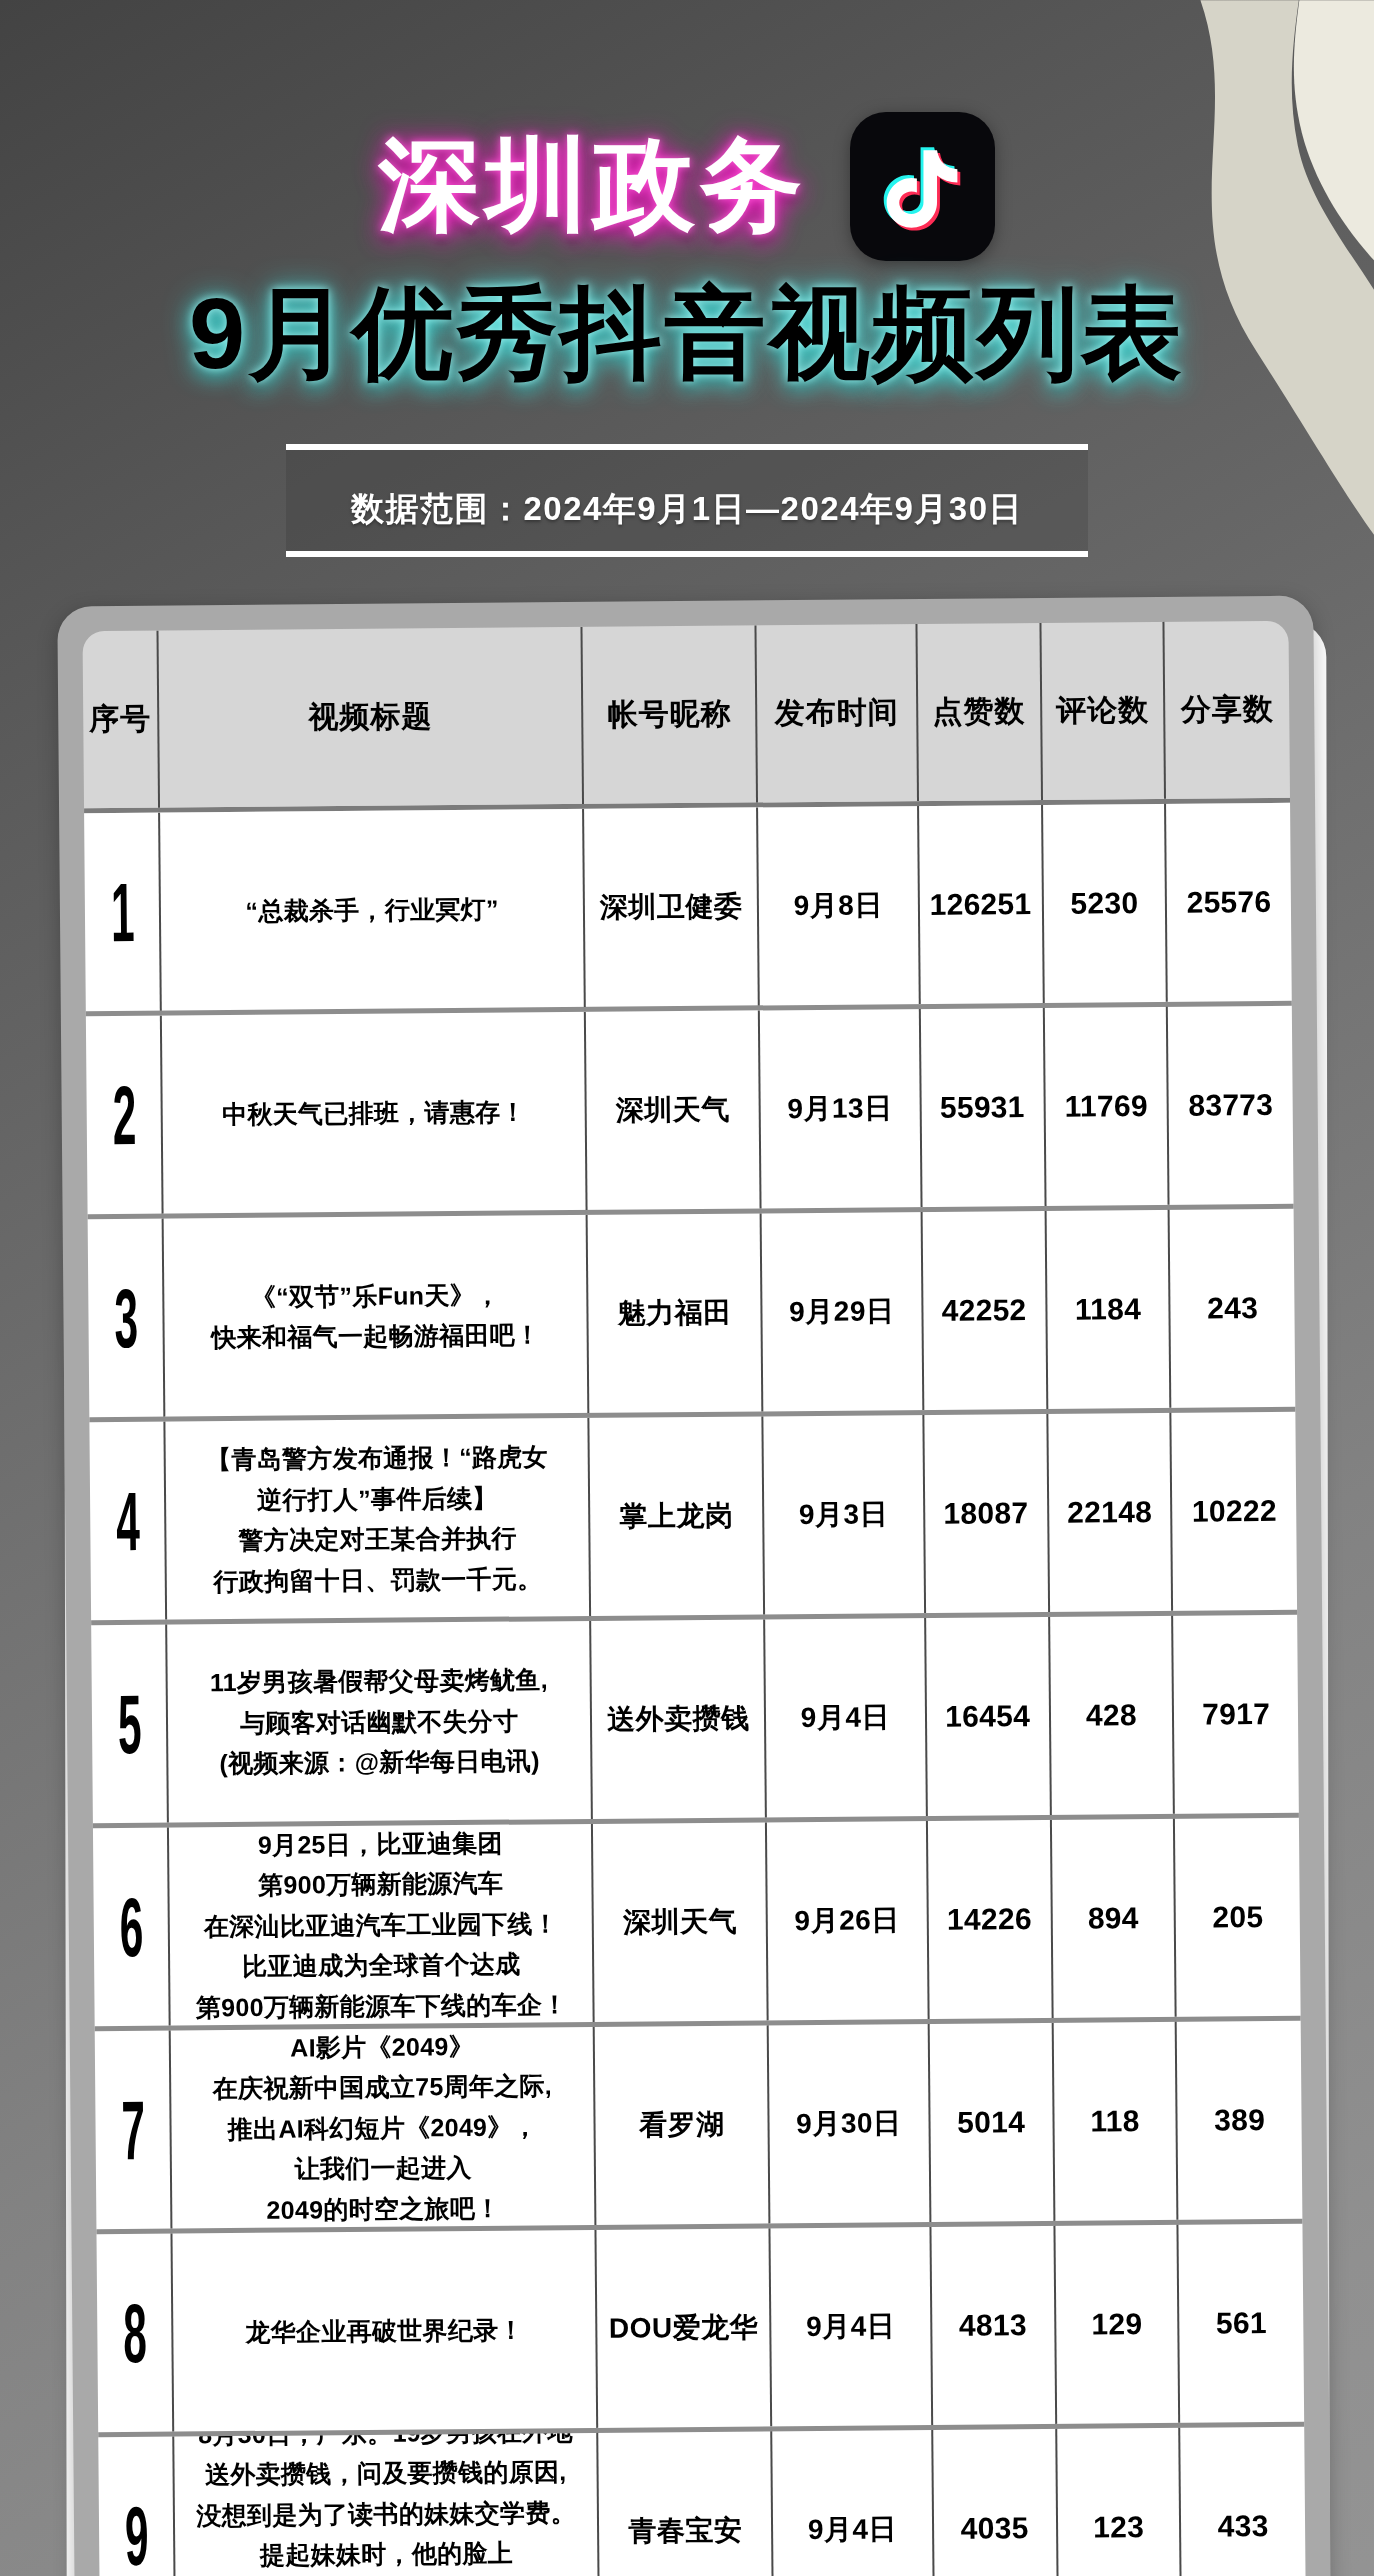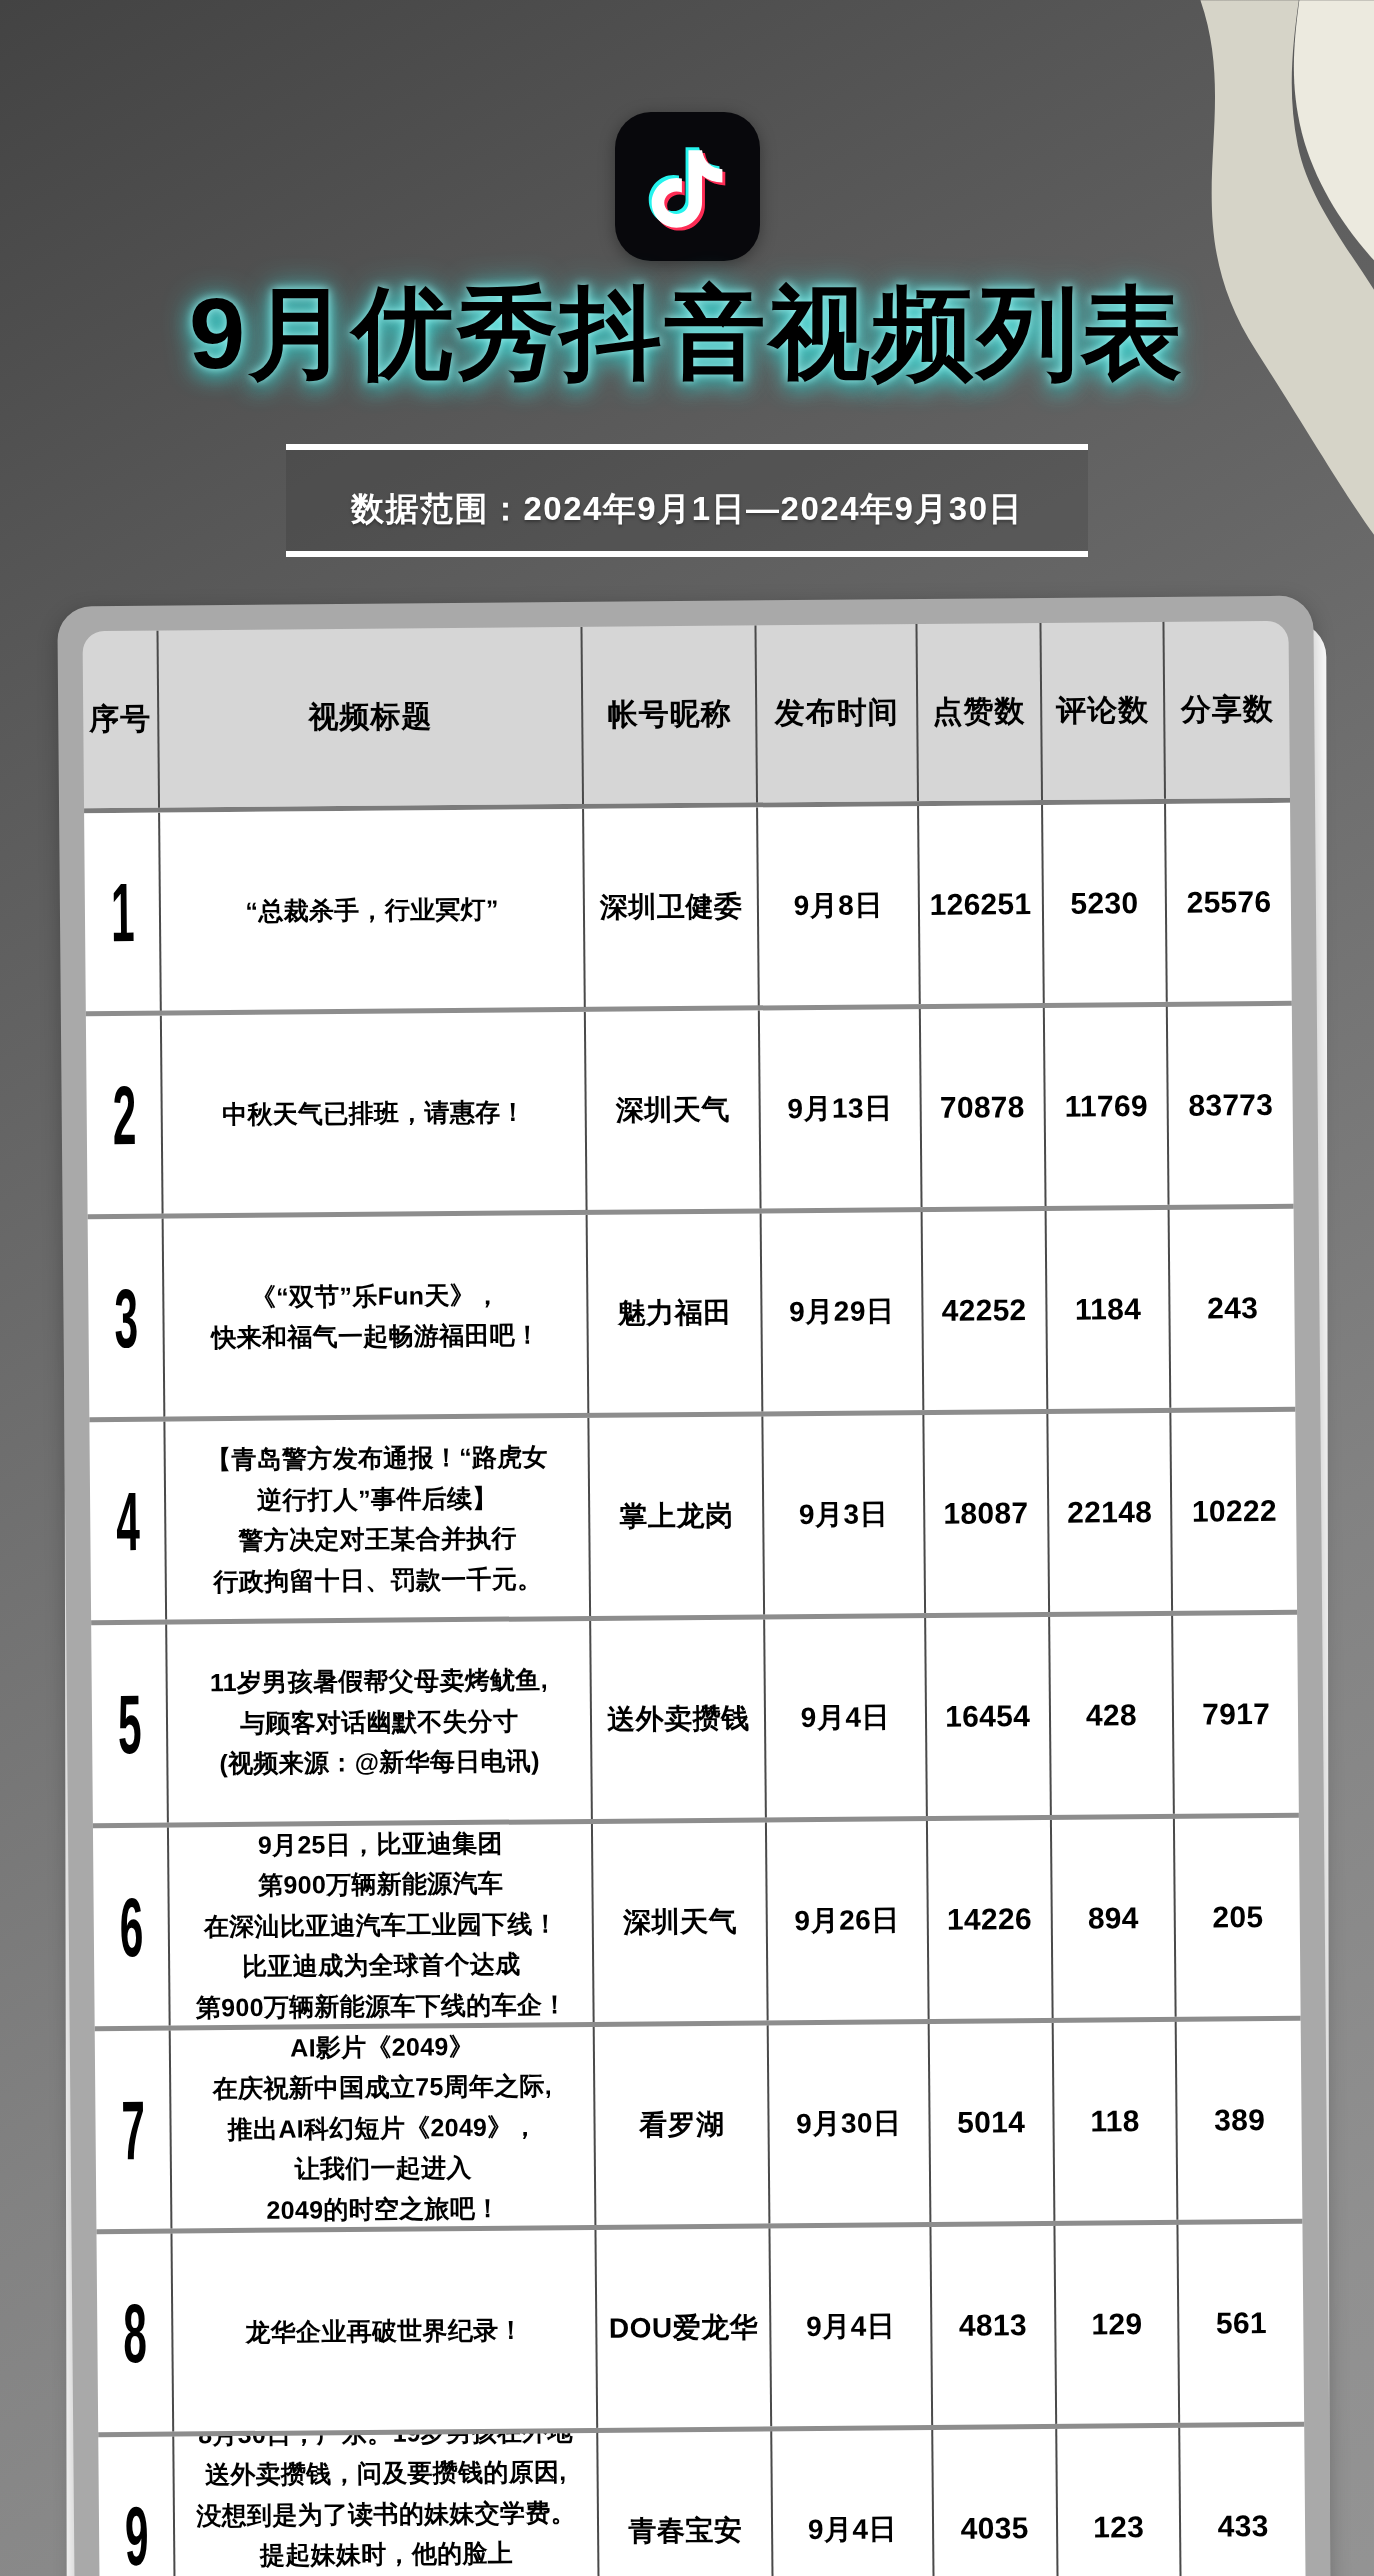--- a/index.html
+++ b/index.html
@@ -89,20 +89,21 @@
 </style>
 </head>
 <body>
 
 <svg class="deco" id="ribbon-top-right" width="309" height="670" viewBox="0 0 600 1300">
   <path d="M455,0 C442,95 438,170 460,258 C484,352 540,440 600,505 L600,0 Z" fill="#eceadf"></path>
   <path d="M263,0 C345,238 205,425 372,682 C470,835 540,955 600,1038 L600,562 C542,472 472,382 452,282 C432,184 441,92 454,0 Z" fill="#d6d4c8"></path>
 </svg>
 
 <div class="title-row">
+  <div class="title-main">深圳政务</div>
   <div class="logo-badge">
     <svg width="93" height="96" viewBox="0 0 96 96">
       <g transform="translate(-3,-3)" fill="#25f4ee">
         <path d="M63 10c1.8 11.5 9 18.6 21 19.6v13.8c-8-.3-15-2.8-21-7.4v27.8c0 14.9-11.6 26.2-26.4 26.2C22.8 90 11 78.6 11 64.3 11 50 22.8 38.6 36.6 38.6c1.9 0 3.8.2 5.6.6v14.6c-1.7-.7-3.6-1.1-5.6-1.1-6.9 0-12.6 5.3-12.6 11.6 0 6.4 5.7 11.6 12.6 11.6 7 0 12.4-5.2 12.4-11.6V10h14z"></path>
       </g>
       <g transform="translate(3,3)" fill="#fe2c55">
         <path d="M63 10c1.8 11.5 9 18.6 21 19.6v13.8c-8-.3-15-2.8-21-7.4v27.8c0 14.9-11.6 26.2-26.4 26.2C22.8 90 11 78.6 11 64.3 11 50 22.8 38.6 36.6 38.6c1.9 0 3.8.2 5.6.6v14.6c-1.7-.7-3.6-1.1-5.6-1.1-6.9 0-12.6 5.3-12.6 11.6 0 6.4 5.7 11.6 12.6 11.6 7 0 12.4-5.2 12.4-11.6V10h14z"></path>
       </g>
       <path fill="#ffffff" d="M63 10c1.8 11.5 9 18.6 21 19.6v13.8c-8-.3-15-2.8-21-7.4v27.8c0 14.9-11.6 26.2-26.4 26.2C22.8 90 11 78.6 11 64.3 11 50 22.8 38.6 36.6 38.6c1.9 0 3.8.2 5.6.6v14.6c-1.7-.7-3.6-1.1-5.6-1.1-6.9 0-12.6 5.3-12.6 11.6 0 6.4 5.7 11.6 12.6 11.6 7 0 12.4-5.2 12.4-11.6V10h14z"></path>
     </svg>
@@ -164,21 +165,21 @@
     <div class="td td-title">
             <span>中秋天气已排班，请惠存！</span>
           </div>
     <div class="td td-account">
             <span>深圳天气</span>
           </div>
     <div class="td td-date">
             <span>9月13日</span>
           </div>
     <div class="td td-num">
-            <span>70878</span>
+            <span>55931</span>
           </div>
     <div class="td td-num">
             <span>11769</span>
           </div>
     <div class="td td-num">
             <span>83773</span>
           </div>
   </div>
 
   <div class="tr">

